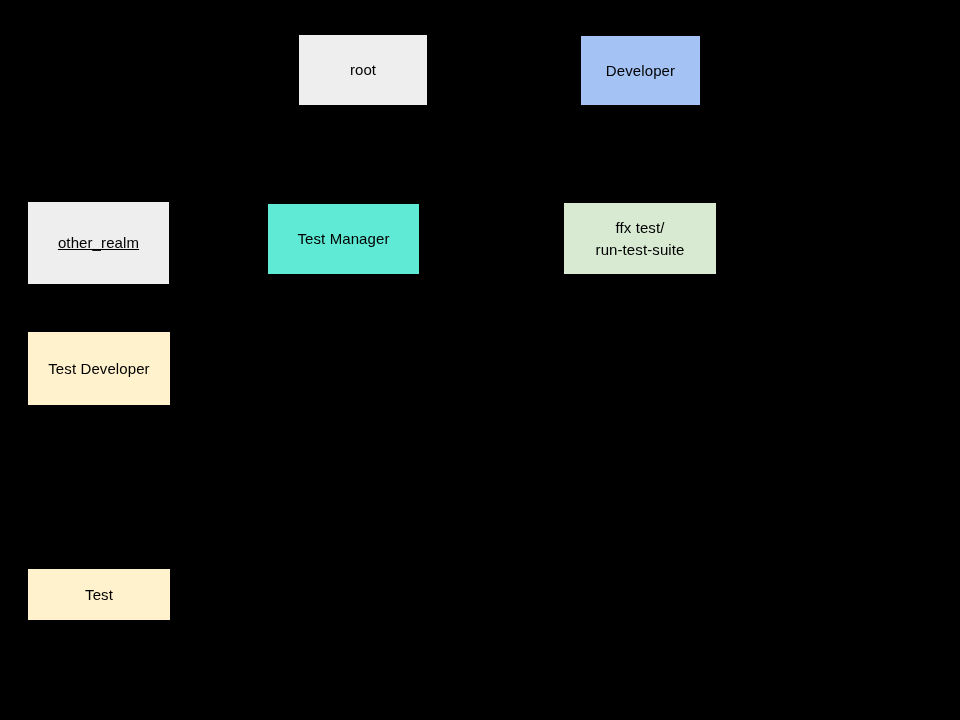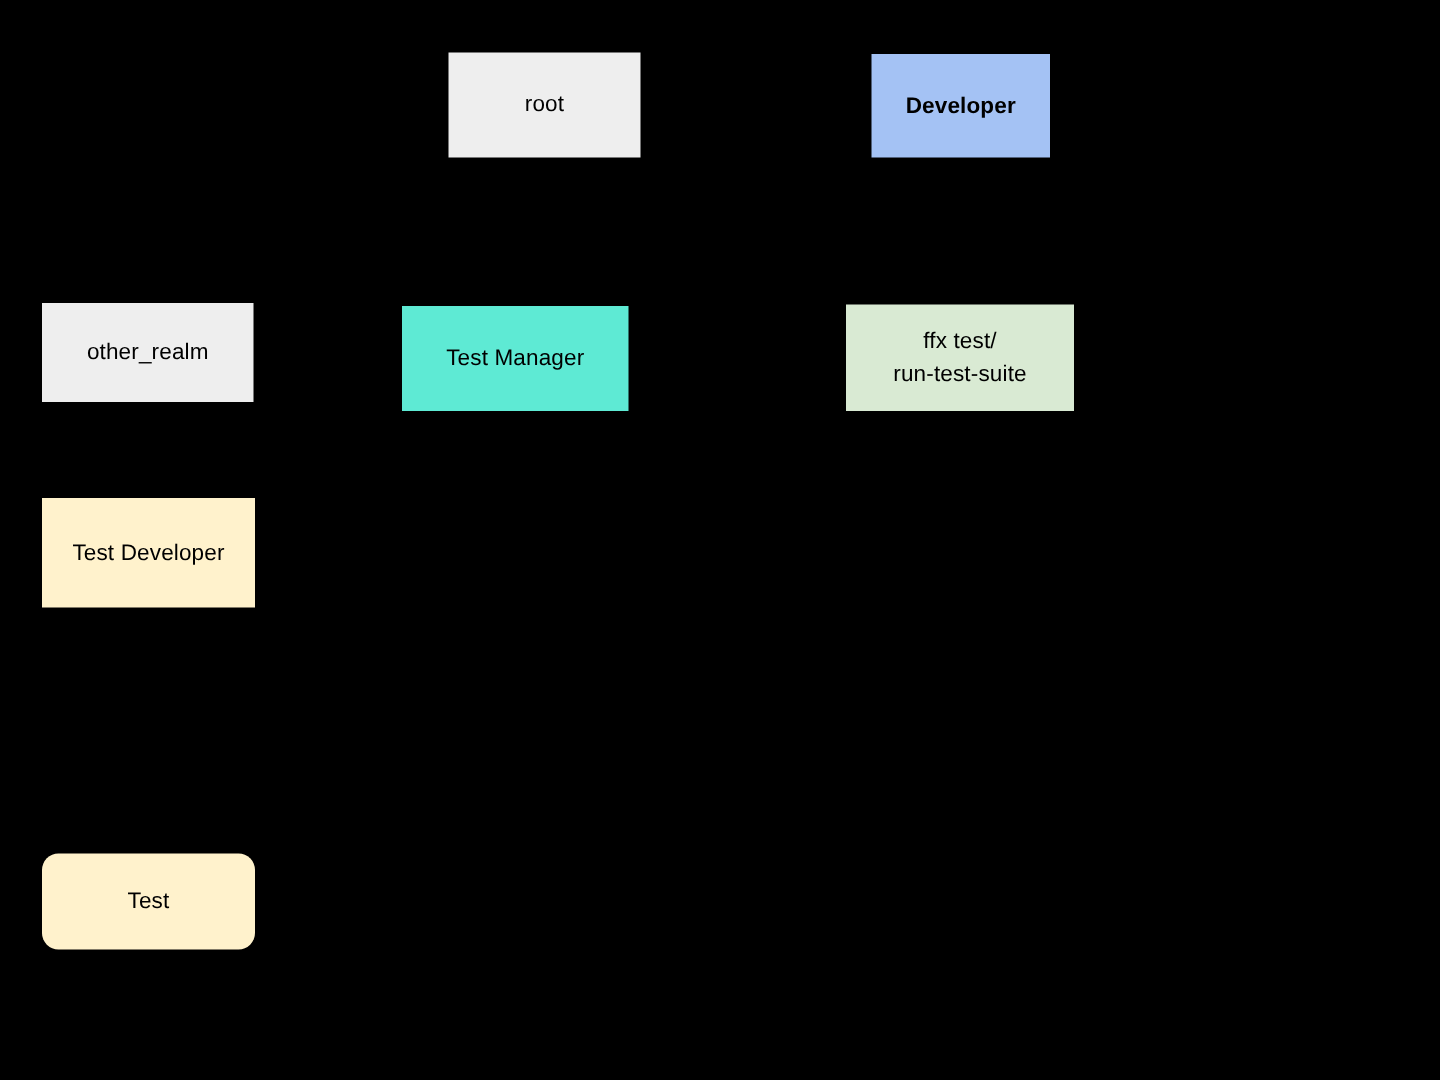--- a/index.html
+++ b/index.html
@@ -31,36 +31,36 @@
     font-size: 15px;
     line-height: 22px;
     color: #000000;
     text-align: center;
     white-space: pre-line;
     letter-spacing: 0.1px;
   }
   
   .node-root            { left: 299px; top: 35px;  width: 128px; height: 70px; }
   .node-developer       { left: 581px; top: 36px;  width: 119px; height: 69px; }
-  .node-other-realm     { left: 28px;  top: 202px; width: 141px; height: 66px; }
+  .node-other-realm     { left: 28px;  top: 202px; width: 141px; height: 82px; text-decoration: underline; }
   .node-test-manager    { left: 268px; top: 204px; width: 151px; height: 70px; }
   .node-ffx-test        { left: 564px; top: 203px; width: 152px; height: 71px; }
   .node-test-collection { left: 28px;  top: 332px; width: 142px; height: 73px; }
-  .node-test            { left: 28px;  top: 569px; width: 142px; height: 64px; border-radius: 11px; }
+  .node-test            { left: 28px;  top: 569px; width: 142px; height: 51px; }
 </style>
 </head>
 <body style="background: rgb(0, 0, 0);">
 
 <div class="canvas">
 
   <div class="node node-root" style="background: rgb(238, 238, 238);">
     <span class="node-label">root</span>
   </div>
 
-  <div class="node node-developer" style="background: rgb(164, 194, 244); font-weight: bold;">
+  <div class="node node-developer" style="background: rgb(164, 194, 244);">
     <span class="node-label">Developer</span>
   </div>
 
   <div class="node node-other-realm" style="background: rgb(238, 238, 238);">
     <span class="node-label">other_realm</span>
   </div>
 
   <div class="node node-test-manager" style="background: #5eead4;">
     <span class="node-label">Test Manager</span>
   </div>

